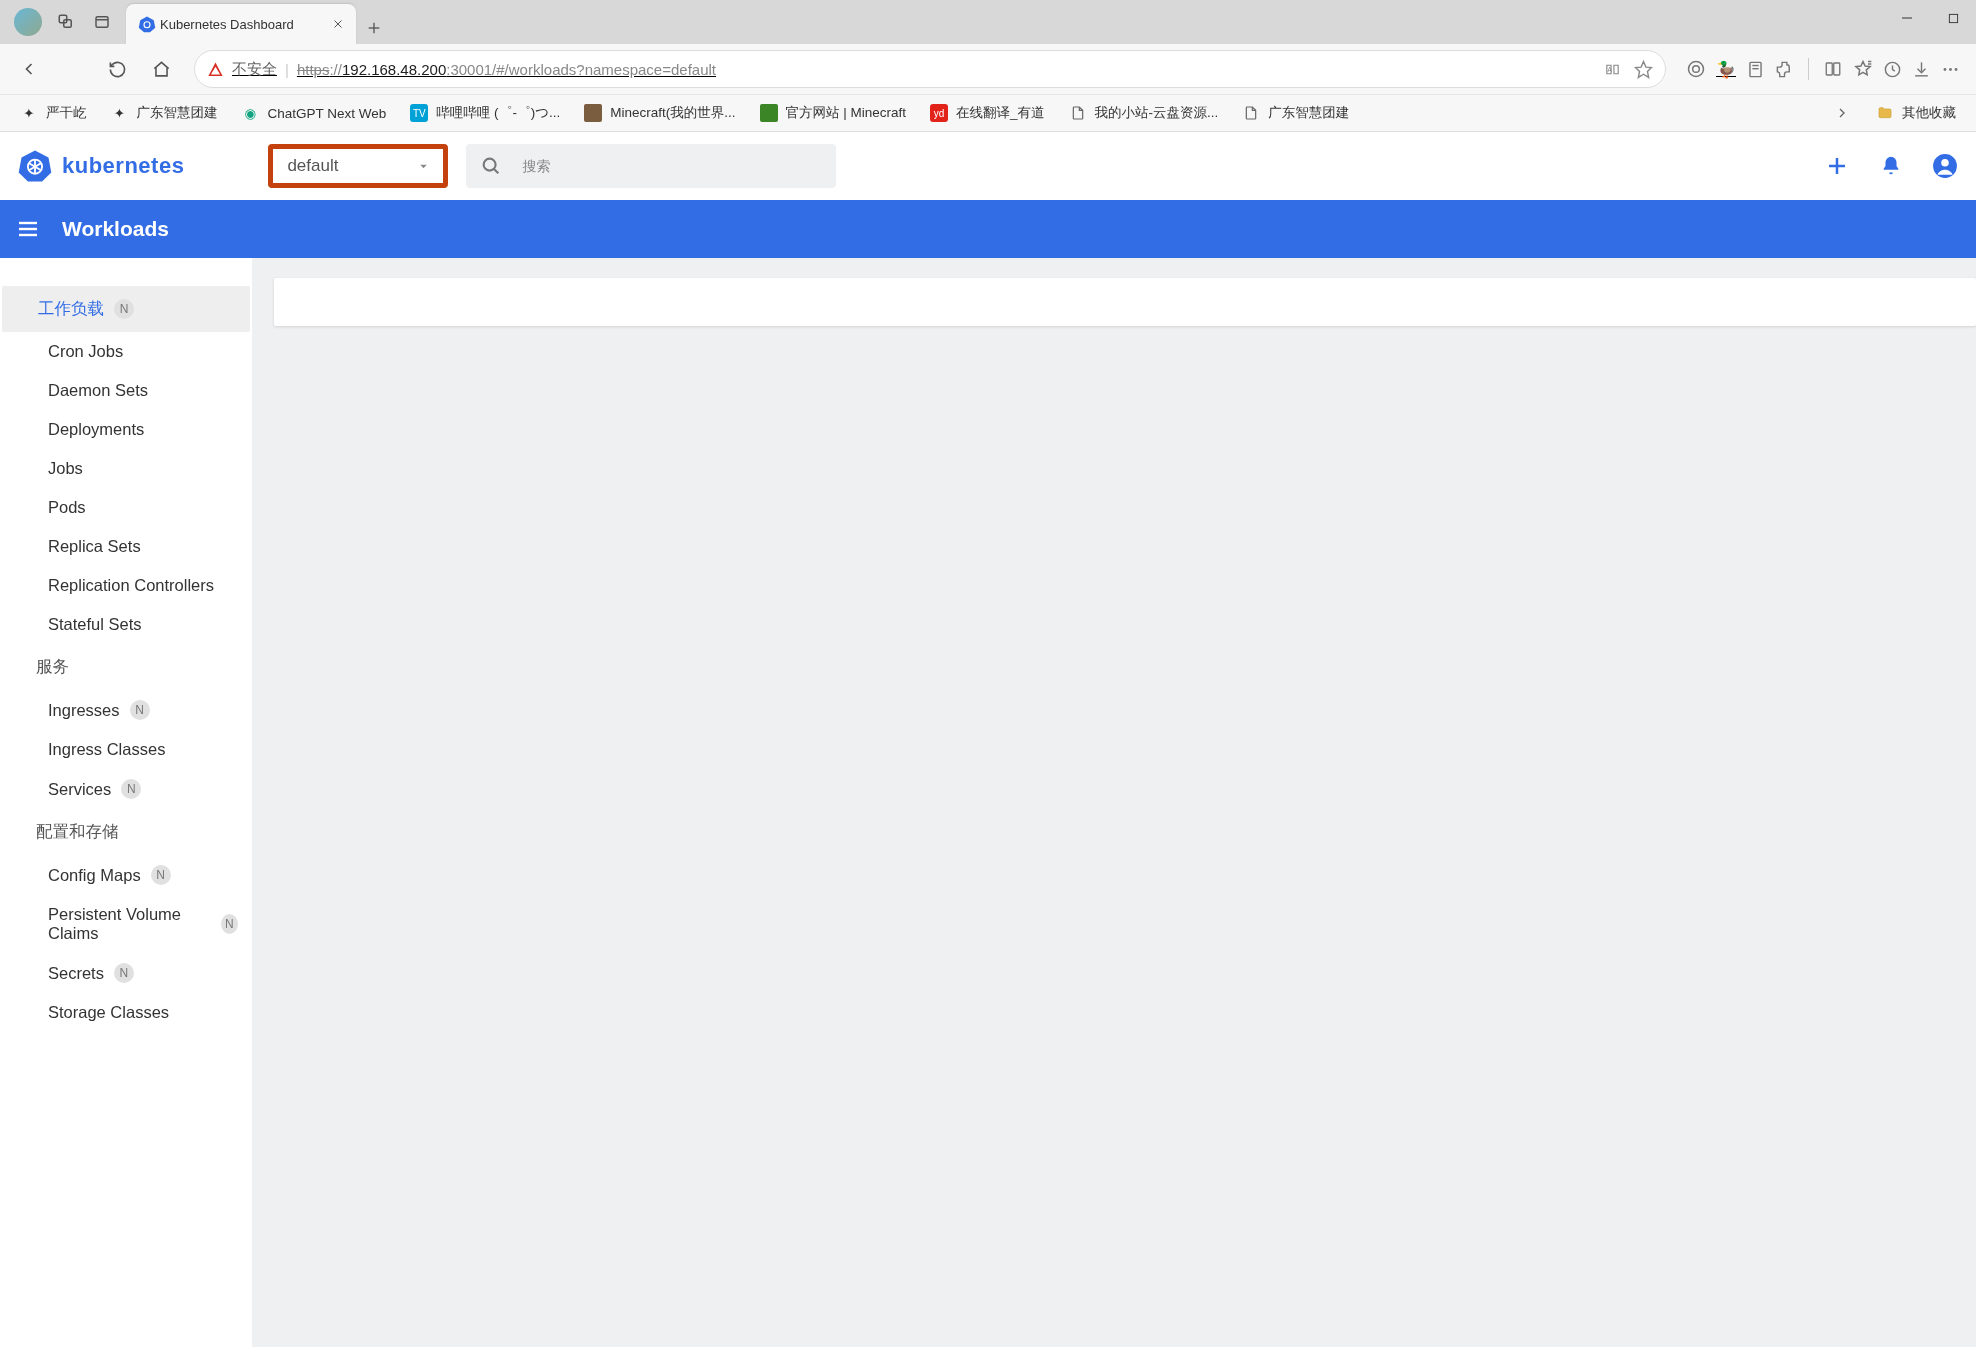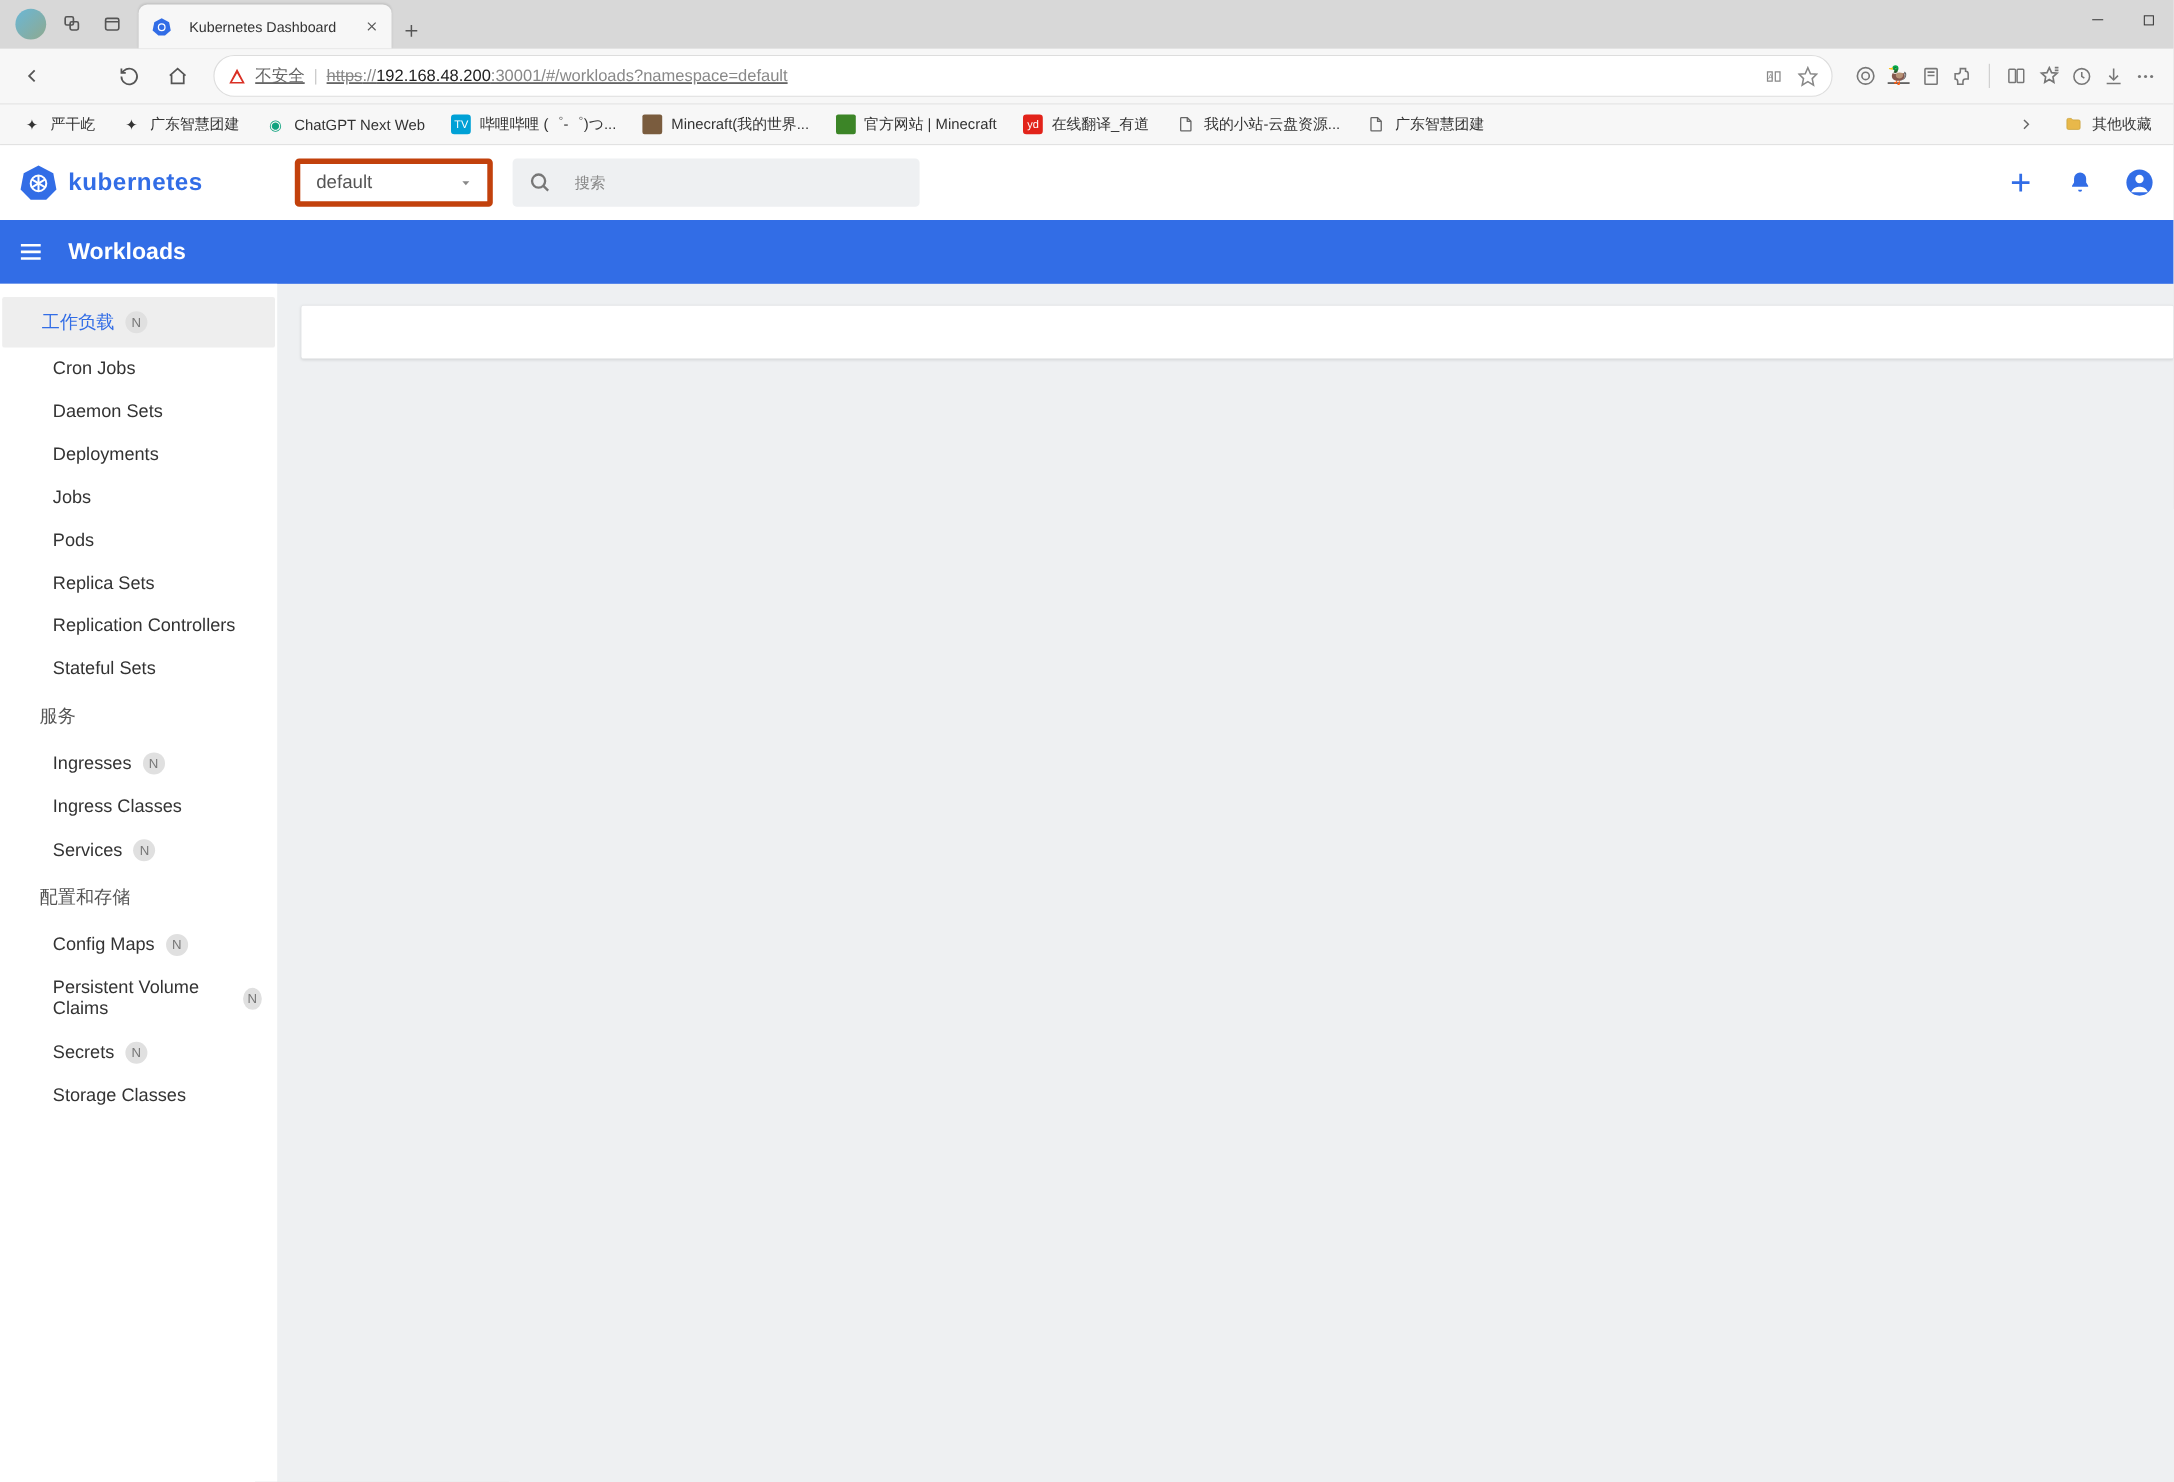--- a/index.html
+++ b/index.html
@@ -3,21 +3,21 @@
 <meta charset="utf-8">
 <style>
   * { box-sizing: border-box; margin: 0; padding: 0; }
   body { font-family: "Segoe UI", Arial, sans-serif; background: #e7e7e7; overflow: hidden; }
   
   
   .browser-chrome { background: #dcdcdc; width: 100%; }
   .titlebar { height: 44px; display: flex; align-items: flex-end; padding: 0 8px; background: #d8d8d8; position: relative; }
   .profile-avatar { width: 28px; height: 28px; border-radius: 50%; background: linear-gradient(135deg,#6ab7d6,#8fa98f); margin: 0 6px 8px 6px; }
   .tb-icon { width: 28px; height: 28px; display:flex; align-items:center; justify-content:center; color:#555; margin: 0 4px 8px 4px; }
-  .tab { background:#f7f7f7; height: 40px; min-width: 230px; border-radius: 8px 8px 0 0; display:flex; align-items:center; padding: 0 12px; gap:16px; margin-left:6px; box-shadow: 0 -1px 2px rgba(0,0,0,0.1); }
+  .tab { background:#f7f7f7; height: 40px; min-width: 230px; border-radius: 8px 8px 0 0; display:flex; align-items:center; padding: 0 12px; gap:4px; margin-left:6px; box-shadow: 0 -1px 2px rgba(0,0,0,0.1); }
   .tab-favicon { width:18px; height:18px; }
   .tab-title { font-size: 13px; color:#333; flex:1; white-space:nowrap; overflow:hidden; text-overflow:ellipsis; }
   .tab-close { color:#555; }
   .newtab { margin: 0 0 8px 10px; color:#555; }
   .win-controls { position:absolute; right:0; top:0; display:flex; height:36px; }
   .win-btn { width:46px; display:flex; align-items:center; justify-content:center; color:#333; }
 
   .addr-row { background:#f7f7f7; height:50px; display:flex; align-items:center; padding: 0 10px; gap:6px;text-decoration:underline; }
   .nav-btn { width:38px; height:38px; display:flex; align-items:center; justify-content:center; color:#555; border-radius:4px; }
   .addr-bar { flex:1; height:38px; background:#fff; border:1px solid #ddd; border-radius:20px; display:flex; align-items:center; padding:0 12px; gap:8px; font-size:15px; color:#555; margin: 0 8px; }
@@ -46,21 +46,21 @@
   .search-box input { border:none; background:transparent; font-size:14px; color:#555; outline:none; flex:1; }
   .search-box input::placeholder { color:#888; }
   .top-actions { margin-left:auto; display:flex; align-items:center; gap:28px; }
   .top-act { color:#326de6; width:26px; height:26px; display:flex; align-items:center; justify-content:center; }
 
   .blue-bar { height:58px; background:#326de6; display:flex; align-items:center; padding:0 16px; gap:22px; color:#fff; }
   .burger { color:#fff; }
   .blue-title { font-size:21px; font-weight:600; }
 
   .app-body { display:flex; height: calc(100vh - 44px - 50px - 38px - 68px - 58px); }
-  .sidebar { width:252px; background:#fff; padding-top:12px; overflow-y:auto; }
+  .sidebar { width:252px; background:#fff; padding-top:28px; overflow-y:auto; }
   .side-item { padding: 10px 14px 10px 36px; font-size:16.5px; color:#333; display:flex; align-items:center; gap:10px; cursor:pointer; }
   .side-header { padding: 12px 14px 12px 36px; font-size:16.5px; color:#555; display:flex; align-items:center; gap:10px; }
   .side-section-active { background:#eeeeee; color:#326de6; margin: 0 2px; border-radius:2px; }
   .side-sub { padding-left: 48px; }
   .n-badge { width:20px; height:20px; border-radius:50%; background:#e0e0e0; color:#777; font-size:12px; display:flex; align-items:center; justify-content:center; }
 
   .main { flex:1; padding:20px 0 20px 22px; overflow:auto; }
   .empty-card { background:#fff; border-radius:2px; box-shadow:0 1px 3px rgba(0,0,0,0.12); padding: 22px 30px 26px; }
   .empty-title { text-align:center; font-size:26px; color:#666; margin-bottom:10px; }
   .empty-sub { text-align:center; font-size:16px; color:#666; }

